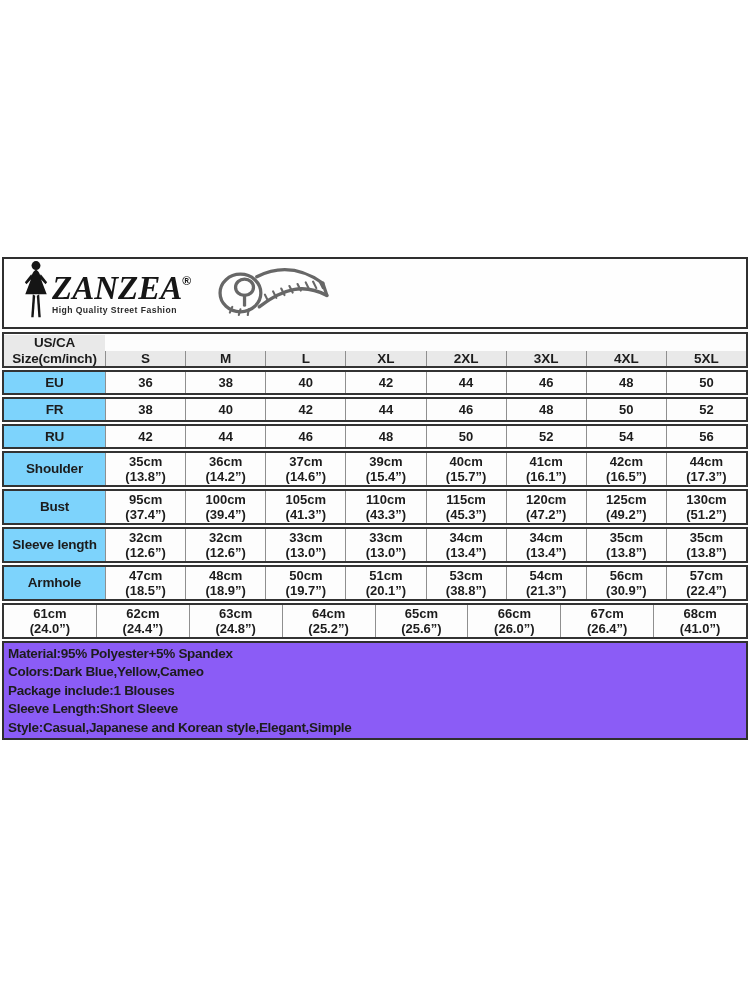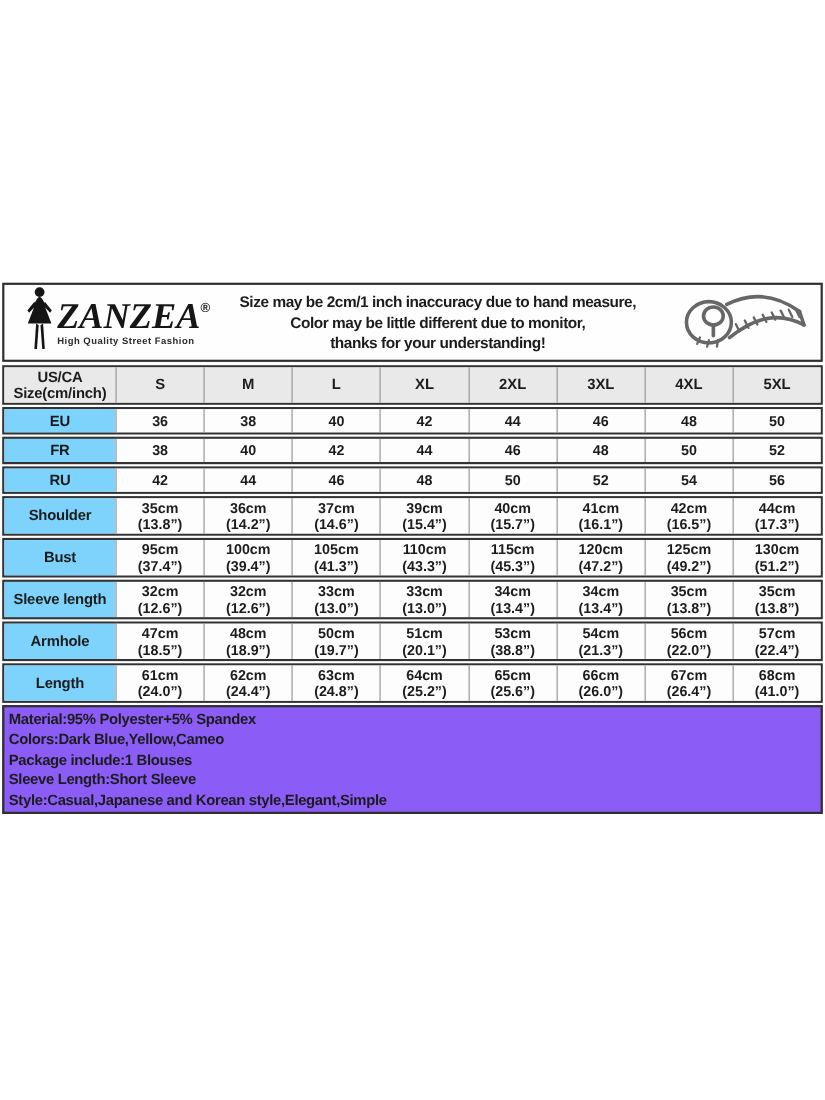--- a/index.html
+++ b/index.html
@@ -28,21 +28,21 @@
     flex:1 1 auto;text-align:center;font-weight:bold;font-size:14px;
     letter-spacing:-0.4px;line-height:18.5px;
   }
   .tape{flex:0 0 146px;display:flex;justify-content:center;align-items:center;}
 
   
   .t-row{
     display:flex;border:2px solid #333333;margin-bottom:2px;background:#fdfdfd;
     align-items:stretch;
   }
-  .t-row.header{height:32px;}
+  .t-row.header{height:32px;align-items:flex-end;}
   .t-row.single{height:21px;}
   .t-row.double{height:32px;}
   .t-cell{
     flex:1 1 0;display:flex;align-items:center;justify-content:center;text-align:center;
     border-left:1px solid #8f8f8f;font-weight:bold;font-size:13px;
     white-space:pre-line;line-height:15.5px;background:#fdfdfd;
   }
   .t-cell:first-child{border-left:none;}
   .t-cell.label{
     flex:0 0 101px;background:#7dd3fc;font-size:13.5px;letter-spacing:-0.2px;
@@ -71,25 +71,20 @@
             <path d="M23 18 L31 28 L29 30.5 L21 22 Z"></path>
             <path d="M13 43 L11 72 L14 72 L16 45 Z"></path>
             <path d="M21 43 L23 72 L20 72 L18 45 Z"></path>
           </g>
         </svg>
       </span>
       <span class="logo-text">
         <div class="logo-word"><span>ZANZEA</span><span class="logo-reg">®</span></div>
         <div class="logo-tag">High Quality Street Fashion</div>
       </span>
-    </div>
-    <div class="disclaimer">
-      <div>Size may be 2cm/1 inch inaccuracy due to hand measure,</div>
-      <div>Color may be little different due to monitor,</div>
-      <div>thanks for your understanding!</div>
     </div>
     <div class="tape">
       <svg width="132" height="62" viewBox="0 0 150 76">
         <g fill="none" stroke="#676767" stroke-width="4" stroke-linecap="round" stroke-linejoin="round">
           <ellipse cx="40" cy="38" rx="25" ry="23"></ellipse>
           <ellipse cx="45" cy="31" rx="11" ry="10"></ellipse>
           <path d="M45 41 L45 53"></path>
           <path d="M60 18 C88 4 116 8 141 26"></path>
           <path d="M141 26 L146 41"></path>
           <path d="M146 41 C118 26 92 32 63 55"></path>
@@ -222,26 +217,25 @@
 (18.9”)</div>
         <div class="t-cell">50cm
 (19.7”)</div>
         <div class="t-cell">51cm
 (20.1”)</div>
         <div class="t-cell">53cm
 (38.8”)</div>
         <div class="t-cell">54cm
 (21.3”)</div>
         <div class="t-cell">56cm
-(22.0”)</div>
+(30.9”)</div>
         <div class="t-cell">57cm
 (22.4”)</div>
       </div>
       <div class="t-row double">
-        <div class="t-cell label">Length</div>
         <div class="t-cell">61cm
 (24.0”)</div>
         <div class="t-cell">62cm
 (24.4”)</div>
         <div class="t-cell">63cm
 (24.8”)</div>
         <div class="t-cell">64cm
 (25.2”)</div>
         <div class="t-cell">65cm
 (25.6”)</div>

